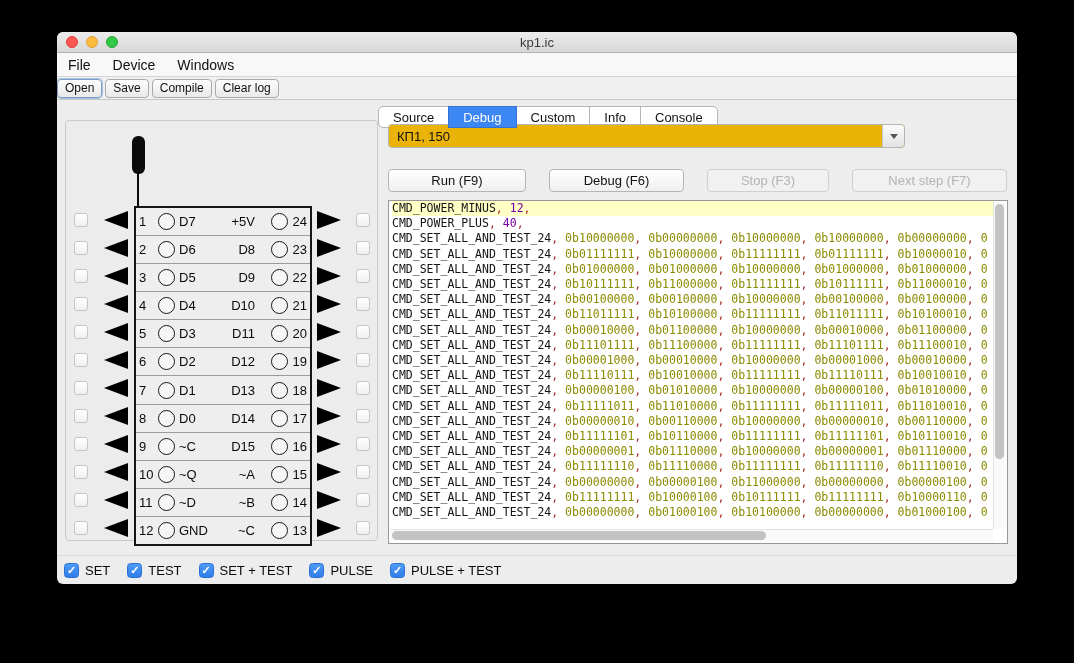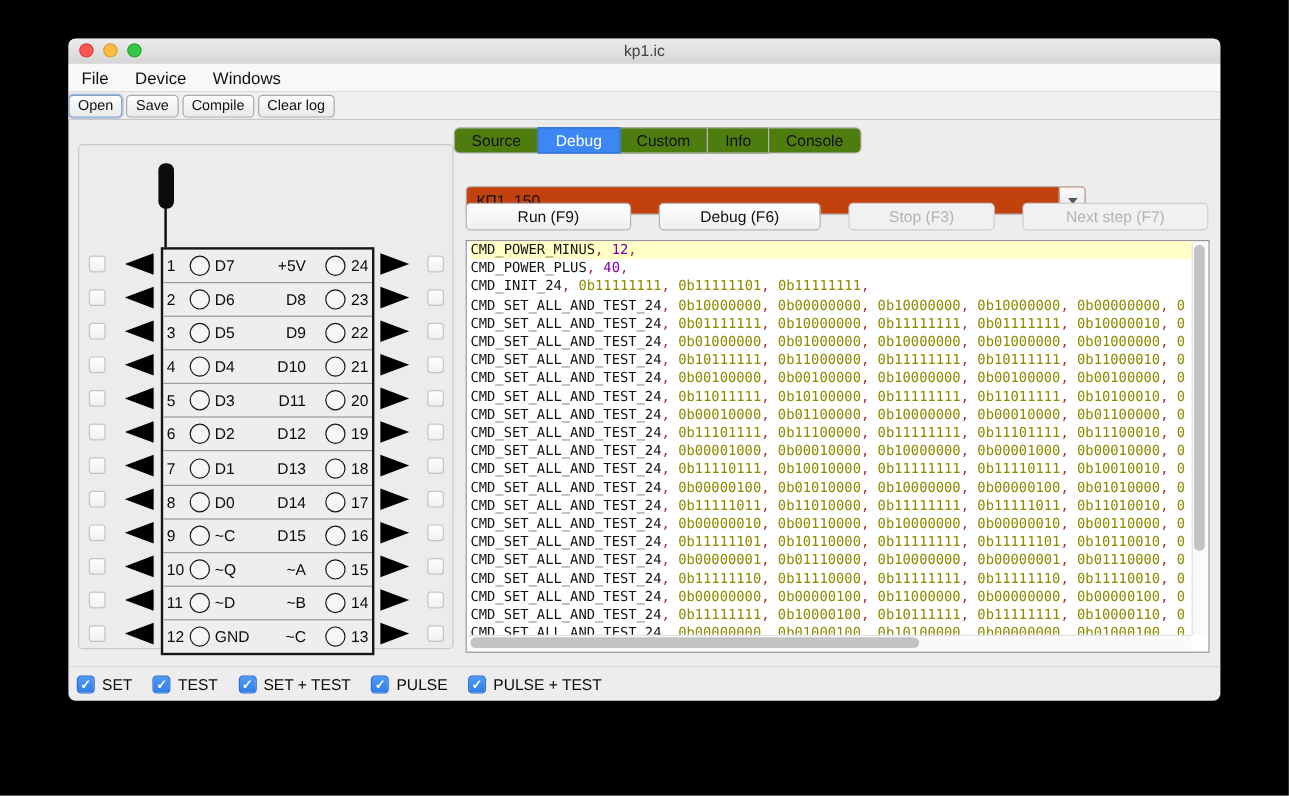--- a/index.html
+++ b/index.html
@@ -26,28 +26,28 @@
 
   
   .toolbar{height:22px;background:#f0f0f0;border-bottom:1px solid #c7c7c7;display:flex;
            align-items:center;padding-left:0;gap:3px;}
   .tbtn{font-size:12px;line-height:14px;padding:1px 7px 2px 7px;border:1px solid #a9a9a9;border-radius:4px;
         background:linear-gradient(#fdfdfd,#e9e9e9);color:#111;}
   .tbtn.focused{border-color:#7e9fc4;box-shadow:0 0 0 1px rgba(110,155,215,.55);}
 
   
   .tabs{position:absolute;left:321px;top:74px;display:flex;}
-  .tab{height:22px;padding:0 14px;display:flex;align-items:center;background:#4d7c0f;
+  .tab{height:22px;padding:0 14px;display:flex;align-items:center;background:#ffffff;
        border:1px solid #b5b5b5;margin-left:-1px;font-size:13px;color:#111;box-sizing:border-box;}
   .tab:first-child{border-radius:5px 0 0 5px;margin-left:0;}
   .tab:last-child{border-radius:0 5px 5px 0;}
   .tab.selected{background:#3d87f4;border-color:#3572d6;color:#fff;position:relative;z-index:1;}
 
   
-  .combo{position:absolute;left:331px;top:123px;width:517px;height:24px;background:#c2410c;
+  .combo{position:absolute;left:331px;top:92px;width:517px;height:24px;background:#eab308;
          border:1px solid #b5b5b5;border-radius:4px;box-sizing:border-box;display:flex;
          align-items:center;padding-left:8px;font-size:13px;color:#111;}
   .combo-btn{margin-left:auto;width:21px;height:100%;border-left:1px solid #c5c5c5;
              background:linear-gradient(#fbfbfb,#e3e3e3);border-radius:0 3px 3px 0;
              display:flex;align-items:center;justify-content:center;}
   .combo-arrow{width:0;height:0;border-left:4px solid transparent;border-right:4px solid transparent;
                border-top:5px solid #555;}
 
   
   .actions{position:absolute;left:331px;top:137px;width:619px;display:flex;justify-content:space-between;}
@@ -390,21 +390,20 @@
 
   <div class="abtn disabled">Next step (F7)</div>
 </div>
 
   <div class="code-panel">
     <div class="code-content">
   <div class="code-line hl"><span>CMD_POWER_MINUS</span><span class="tok-comma">,</span><span class="tok-num"> 12</span><span class="tok-comma">,</span><span></span></div>
 
   <div class="code-line"><span>CMD_POWER_PLUS</span><span class="tok-comma">,</span><span class="tok-num"> 40</span><span class="tok-comma">,</span><span></span></div>
 
-  <div class="code-line"><span>CMD_INIT_24</span><span class="tok-comma">,</span><span class="tok-bin"> 0b11111111</span><span class="tok-comma">,</span><span class="tok-bin"> 0b11111101</span><span class="tok-comma">,</span><span class="tok-bin"> 0b11111111</span><span class="tok-comma">,</span><span></span></div>
 
   <div class="code-line"><span>CMD_SET_ALL_AND_TEST_24</span><span class="tok-comma">,</span><span class="tok-bin"> 0b10000000</span><span class="tok-comma">,</span><span class="tok-bin"> 0b00000000</span><span class="tok-comma">,</span><span class="tok-bin"> 0b10000000</span><span class="tok-comma">,</span><span class="tok-bin"> 0b10000000</span><span class="tok-comma">,</span><span class="tok-bin"> 0b00000000</span><span class="tok-comma">,</span><span class="tok-bin"> 0</span></div>
 
   <div class="code-line"><span>CMD_SET_ALL_AND_TEST_24</span><span class="tok-comma">,</span><span class="tok-bin"> 0b01111111</span><span class="tok-comma">,</span><span class="tok-bin"> 0b10000000</span><span class="tok-comma">,</span><span class="tok-bin"> 0b11111111</span><span class="tok-comma">,</span><span class="tok-bin"> 0b01111111</span><span class="tok-comma">,</span><span class="tok-bin"> 0b10000010</span><span class="tok-comma">,</span><span class="tok-bin"> 0</span></div>
 
   <div class="code-line"><span>CMD_SET_ALL_AND_TEST_24</span><span class="tok-comma">,</span><span class="tok-bin"> 0b01000000</span><span class="tok-comma">,</span><span class="tok-bin"> 0b01000000</span><span class="tok-comma">,</span><span class="tok-bin"> 0b10000000</span><span class="tok-comma">,</span><span class="tok-bin"> 0b01000000</span><span class="tok-comma">,</span><span class="tok-bin"> 0b01000000</span><span class="tok-comma">,</span><span class="tok-bin"> 0</span></div>
 
   <div class="code-line"><span>CMD_SET_ALL_AND_TEST_24</span><span class="tok-comma">,</span><span class="tok-bin"> 0b10111111</span><span class="tok-comma">,</span><span class="tok-bin"> 0b11000000</span><span class="tok-comma">,</span><span class="tok-bin"> 0b11111111</span><span class="tok-comma">,</span><span class="tok-bin"> 0b10111111</span><span class="tok-comma">,</span><span class="tok-bin"> 0b11000010</span><span class="tok-comma">,</span><span class="tok-bin"> 0</span></div>
 
   <div class="code-line"><span>CMD_SET_ALL_AND_TEST_24</span><span class="tok-comma">,</span><span class="tok-bin"> 0b00100000</span><span class="tok-comma">,</span><span class="tok-bin"> 0b00100000</span><span class="tok-comma">,</span><span class="tok-bin"> 0b10000000</span><span class="tok-comma">,</span><span class="tok-bin"> 0b00100000</span><span class="tok-comma">,</span><span class="tok-bin"> 0b00100000</span><span class="tok-comma">,</span><span class="tok-bin"> 0</span></div>

